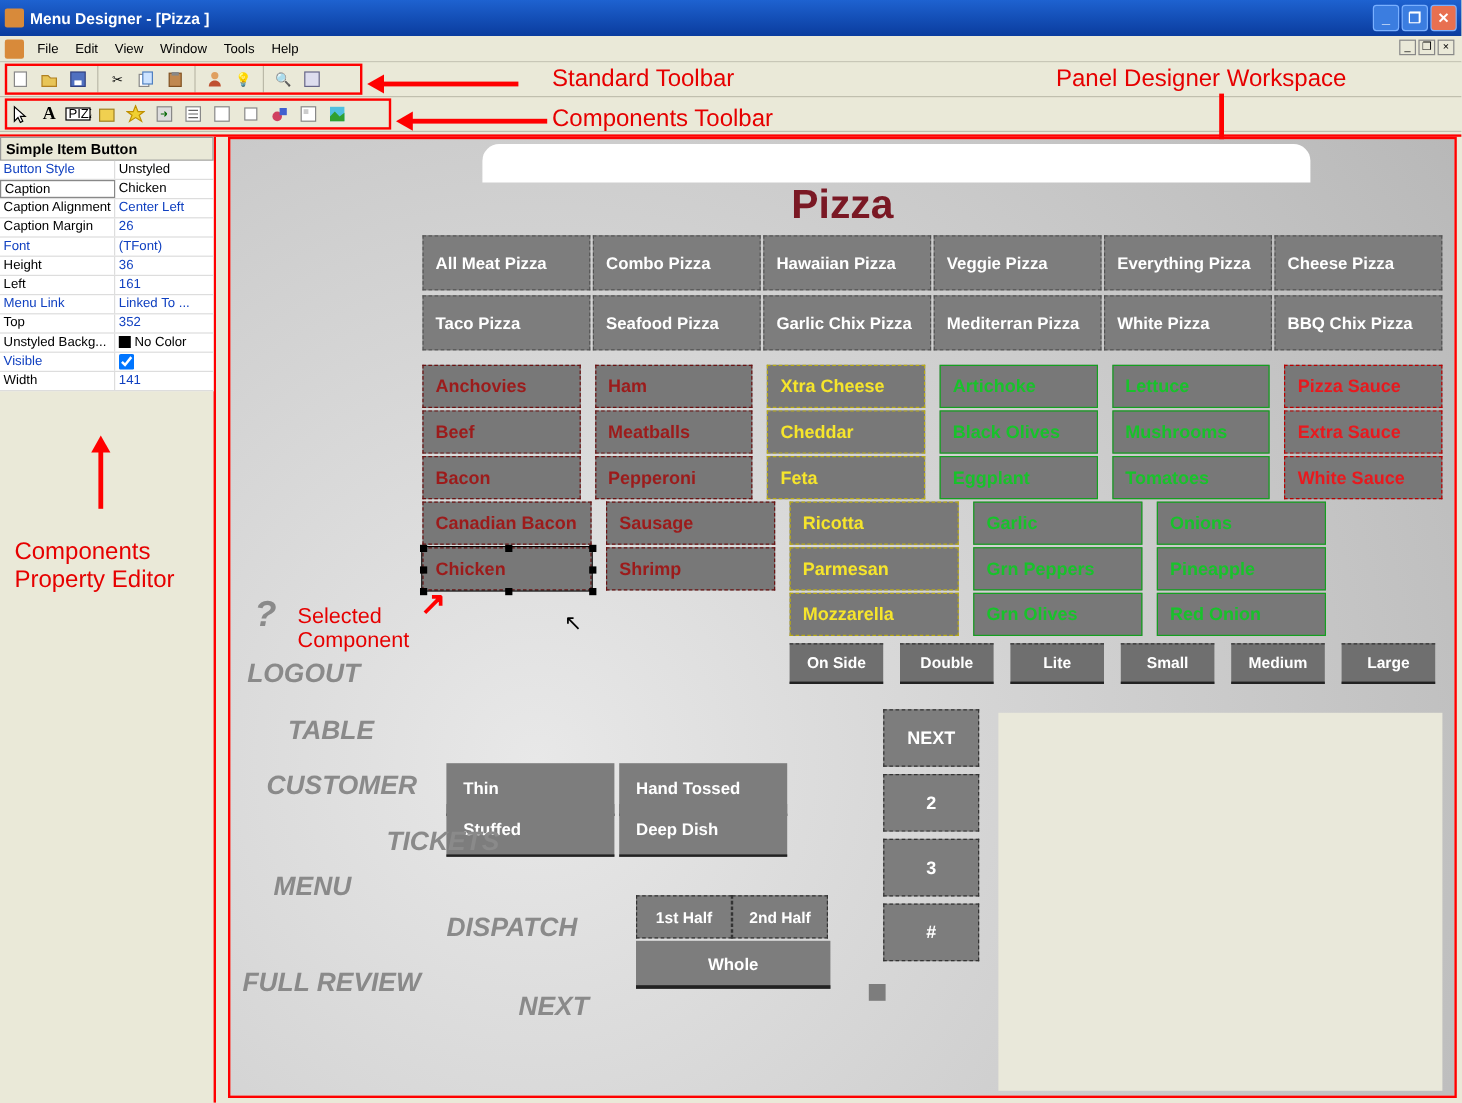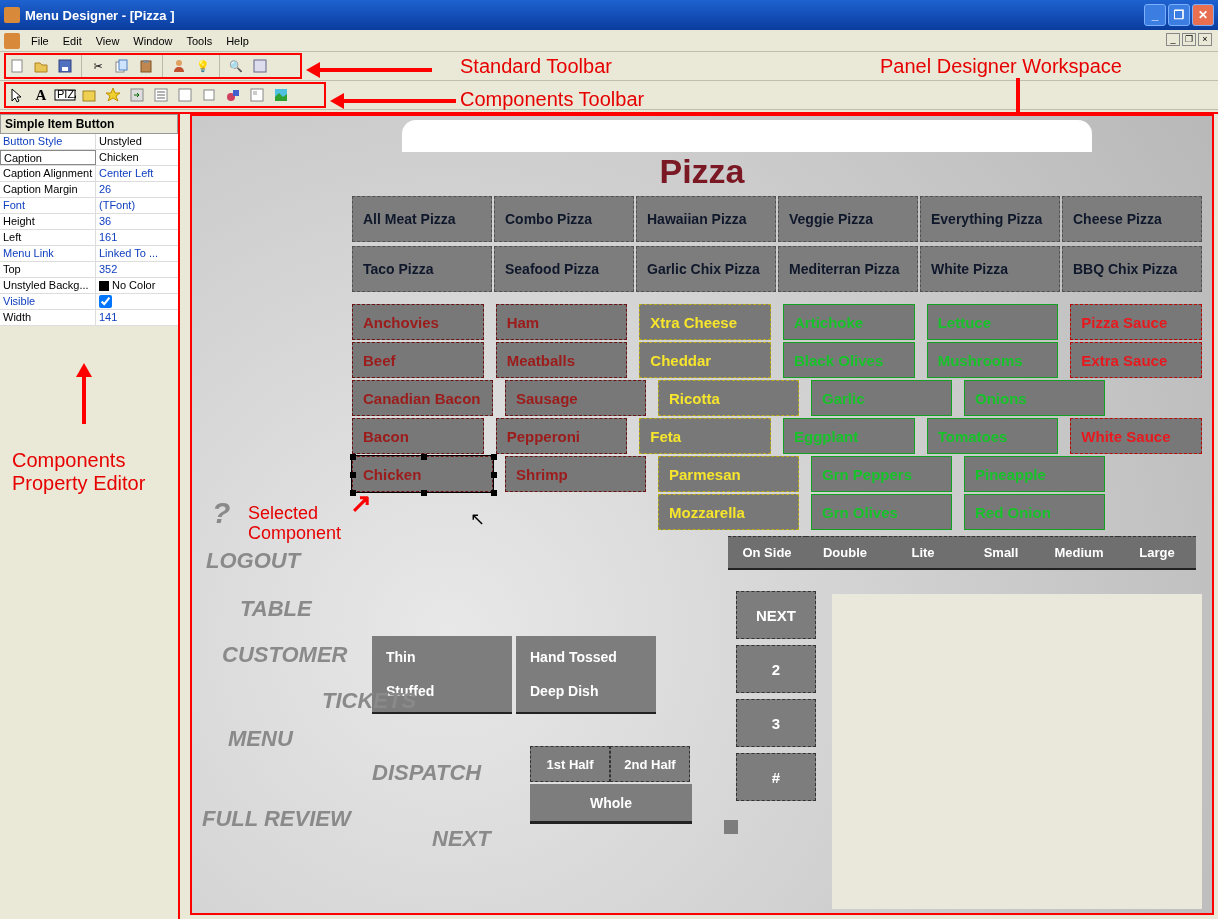--- a/index.html
+++ b/index.html
@@ -34,32 +34,32 @@
 .prop-row .k{width:96px;padding:1px 3px;overflow:hidden;white-space:nowrap;border-right:1px solid #ddd}
 .prop-row .v{flex:1;padding:1px 3px;overflow:hidden;white-space:nowrap}
 .prop-row .k.link,.prop-row .v.link{color:#1040c0}
 .prop-row.sel .k{background:#fff;border:1px solid #888}
 .swatch{display:inline-block;width:10px;height:10px;background:#000;vertical-align:middle;margin-right:3px}
 .workspace{position:absolute;left:190px;top:0;right:4px;bottom:4px;border:2px solid #ff0000;background:radial-gradient(circle at 25% 65%,#e8e8e8,#b8b8b8);overflow:hidden}
 .ws-tab{position:absolute;left:210px;top:4px;right:120px;height:32px;background:#fff;border-radius:14px 14px 0 0}
 .ws-title{position:absolute;left:0;right:0;top:36px;text-align:center;font-size:34px;font-weight:bold;color:#7a1824;font-family:Arial}
 .grid-area{position:absolute;left:160px;top:80px;right:10px}
 .pizza-row{display:flex;gap:2px;margin-bottom:4px}
-.pbtn{background:#7d7d7d;color:#0f172a;height:46px;flex:1;display:flex;align-items:center;padding:0 10px;font-size:14px;font-weight:bold;border:1px dashed rgba(0,0,0,.35)}
+.pbtn{background:#7d7d7d;color:#ffffff;height:46px;flex:1;display:flex;align-items:center;padding:0 10px;font-size:14px;font-weight:bold;border:1px dashed rgba(0,0,0,.35)}
 .ing-row{display:flex;gap:12px;margin-bottom:2px}
 .ing{width:141px;height:36px;display:flex;align-items:center;padding:0 10px;font-size:15px;font-weight:bold;background:#787878}
 .ing.red{color:#9c1b1b;border:1px dashed #6b1212}
 .ing.yellow{color:#f6e52c;border:1px dashed #b9ab14}
 .ing.green{color:#18c22b;border:1px solid #14a020}
 .ing.red2{color:#e8191e;border:1px dashed #b00}
 .ing.selected{outline:1px solid #000}
 .handle{position:absolute;width:6px;height:6px;background:#000}
 .crust-row{display:flex;gap:4px;margin-top:12px}
 .crust{width:140px;height:44px;background:#7d7d7d;color:#fff;display:flex;align-items:center;padding:0 14px;font-size:14px;font-weight:bold;border-bottom:2px solid #222}
-.mod-row{position:absolute;right:16px;top:420px;display:flex;gap:0}
+.mod-row{position:absolute;right:16px;top:420px;display:flex;gap:14px}
 .mod{width:78px;height:34px;background:#6f6f6f;color:#fff;display:flex;align-items:center;justify-content:center;font-size:13px;font-weight:bold;border-bottom:2px solid #222;border-top:1px dashed #333}
 .half-row{display:flex;}
 .half{width:80px;height:36px;background:#7d7d7d;color:#fff;display:flex;align-items:center;justify-content:center;font-size:13px;font-weight:bold;border:1px dashed #333}
 .whole{width:162px;height:40px;background:#7d7d7d;color:#fff;display:flex;align-items:center;justify-content:center;font-size:14px;font-weight:bold;border-bottom:3px solid #222}
 .next-col{position:absolute;left:544px;top:475px;display:flex;flex-direction:column;gap:6px}
 .nbtn{width:80px;height:48px;background:#7d7d7d;color:#fff;display:flex;align-items:center;justify-content:center;font-size:15px;font-weight:bold;border:1px dashed #333}
 .sidebar{position:absolute;left:0;top:380px;width:240px;bottom:0}
 .sidebtn{color:#8a8a8a;font-size:22px;font-weight:bold;font-style:italic;font-family:Arial;position:absolute}
 .greybox{position:absolute;left:640px;top:478px;right:10px;bottom:4px;background:#e9e8da}
 .tiny{position:absolute;left:532px;top:704px;width:14px;height:14px;background:#7d7d7d}
@@ -303,33 +303,33 @@
           </div>
           <div class="ing-row">
             <div class="ing red">Beef</div>
             <div class="ing red">Meatballs</div>
             <div class="ing yellow">Cheddar</div>
             <div class="ing green">Black Olives</div>
             <div class="ing green">Mushrooms</div>
             <div class="ing red2">Extra Sauce</div>
           </div>
           <div class="ing-row">
-            <div class="ing red">Canadian Bacon</div>
-            <div class="ing red">Sausage</div>
-            <div class="ing yellow">Ricotta</div>
-            <div class="ing green">Garlic</div>
-            <div class="ing green">Onions</div>
-          </div>
-          <div class="ing-row">
             <div class="ing red">Bacon</div>
             <div class="ing red">Pepperoni</div>
             <div class="ing yellow">Feta</div>
             <div class="ing green">Eggplant</div>
             <div class="ing green">Tomatoes</div>
             <div class="ing red2">White Sauce</div>
+          </div>
+          <div class="ing-row">
+            <div class="ing red">Canadian Bacon</div>
+            <div class="ing red">Sausage</div>
+            <div class="ing yellow">Ricotta</div>
+            <div class="ing green">Garlic</div>
+            <div class="ing green">Onions</div>
           </div>
           <div class="ing-row">
             <div class="ing red selected" style="position: relative;">Chicken<div class="handle" style="left: -3px; top: -3px;"></div><div class="handle" style="left: 68px; top: -3px;"></div><div class="handle" style="left: 138px; top: -3px;"></div><div class="handle" style="left: -3px; top: 15px;"></div><div class="handle" style="left: 138px; top: 15px;"></div><div class="handle" style="left: -3px; top: 33px;"></div><div class="handle" style="left: 68px; top: 33px;"></div><div class="handle" style="left: 138px; top: 33px;"></div></div>
             <div class="ing red">Shrimp</div>
             <div class="ing yellow">Parmesan</div>
             <div class="ing green">Grn Peppers</div>
             <div class="ing green">Pineapple</div>
           </div>
           <div class="ing-row">
             <div style="width: 141px; height: 36px;"></div>

